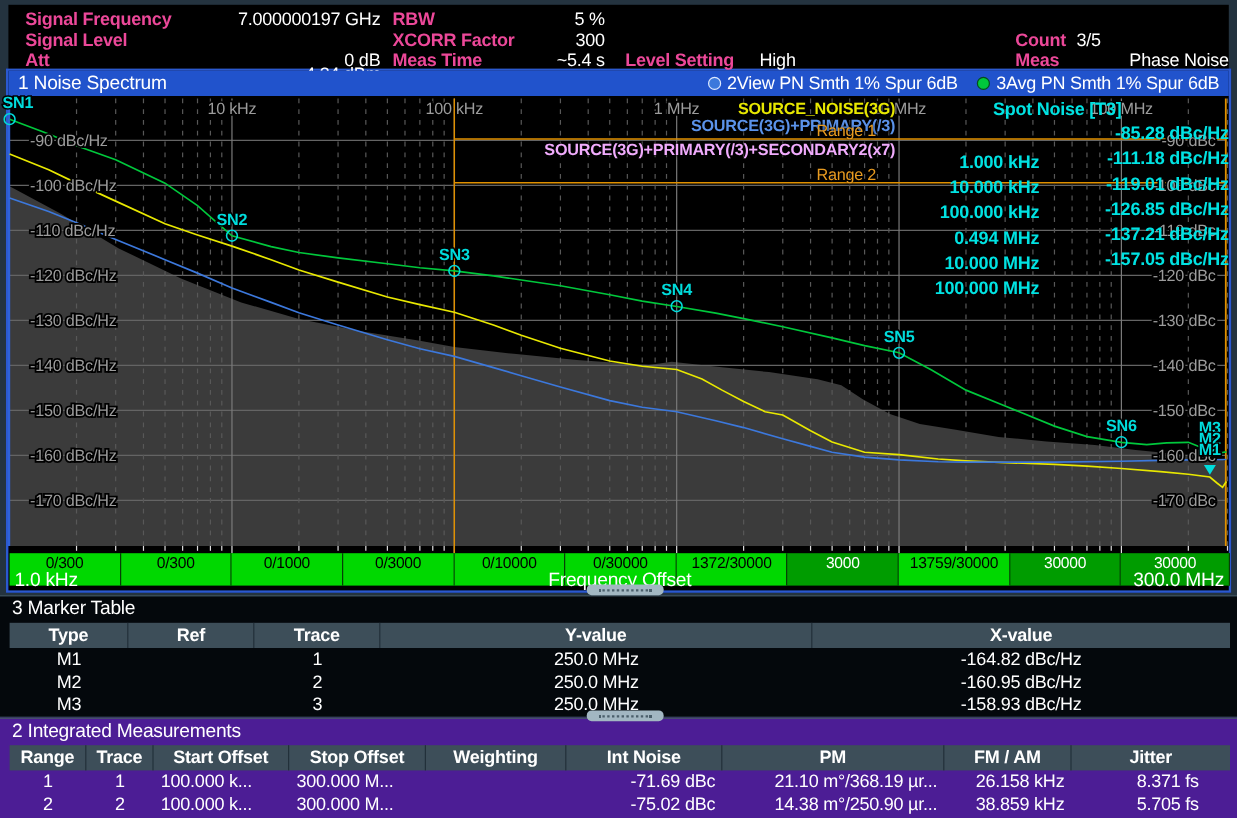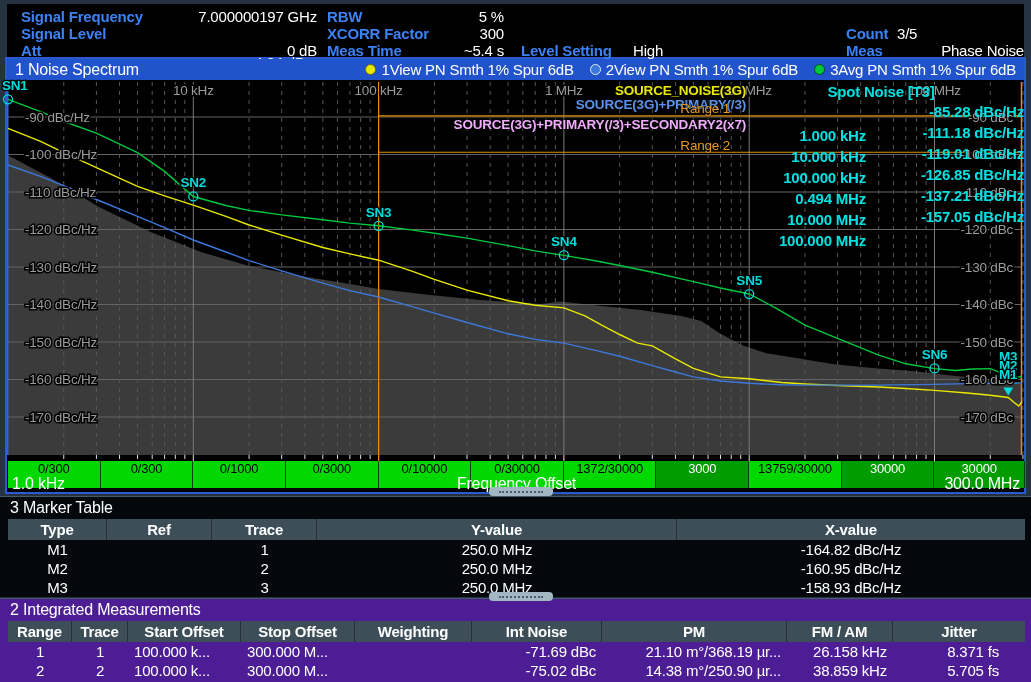--- a/index.html
+++ b/index.html
@@ -1,20 +1,20 @@
 <!DOCTYPE html>
 <html><head>
 <meta charset="utf-8">
 <style>
   html,body{margin:0;padding:0;background:#0d141a;}
   #app{position:relative;width:1031px;height:682px;background:#24333f;
        font-family:"Liberation Sans",sans-serif;overflow:hidden;letter-spacing:-0.2px;}
   
   #header{position:absolute;left:7px;top:4px;width:1017px;height:53px;background:#000;z-index:2;}
-  .hlab{position:absolute;color:#3b82f6;font-size:15px;font-weight:bold;white-space:nowrap;line-height:16px;}
+  .hlab{position:absolute;color:#ec4899;font-size:15px;font-weight:bold;white-space:nowrap;line-height:16px;}
   .hval{position:absolute;color:#fff;font-size:15px;white-space:nowrap;line-height:16px;}
   
   #win1{position:absolute;left:5px;top:57px;width:1017px;height:433px;background:#000;
         border:2px solid #2b59d0;z-index:1;}
   #titlebar{position:absolute;left:7px;top:59px;width:1017px;height:21px;background:#2153cc;
             display:flex;align-items:center;padding:0 8px;box-sizing:border-box;z-index:3;}
   #w1title{color:#fff;font-size:16px;}
   #legend{margin-left:auto;display:flex;gap:16px;align-items:center;}
   .leg-item{display:flex;align-items:center;gap:5px;color:#fff;font-size:15px;white-space:nowrap;}
   .leg-dot{width:9px;height:9px;border-radius:50%;border:1.5px solid #000;flex:0 0 auto;}
@@ -97,24 +97,20 @@
       <div class="hlab" style="left: 839px; top: 22px;">Count</div>
       <div class="hval" style="left: 890px; top: 22px;">3/5</div>
       <div class="hlab" style="left: 839px; top: 39px;">Meas</div>
       <div class="hval" style="left: 873px; width: 144px; top: 39px; text-align: right;">Phase Noise</div>
     </div>
 
   <div id="win1"></div>
   <div id="titlebar">
     <span id="w1title">1 Noise Spectrum</span>
     <div id="legend">
-        <div class="leg-item">
-          <span class="leg-dot" style="background: rgb(232, 232, 0); border-color: rgb(107, 107, 0);"></span>
-          <span>1View PN Smth 1% Spur 6dB</span>
-        </div>
         <div class="leg-item">
           <span class="leg-dot" style="background: rgb(60, 120, 220); border-color: rgb(221, 233, 255);"></span>
           <span>2View PN Smth 1% Spur 6dB</span>
         </div>
         <div class="leg-item">
           <span class="leg-dot" style="background: rgb(0, 200, 60); border-color: rgb(6, 77, 28);"></span>
           <span>3Avg PN Smth 1% Spur 6dB</span>
         </div>
       </div>
   </div>

